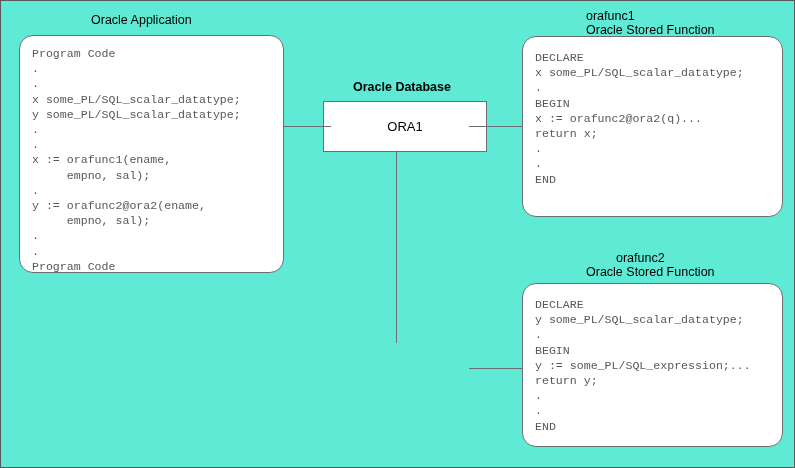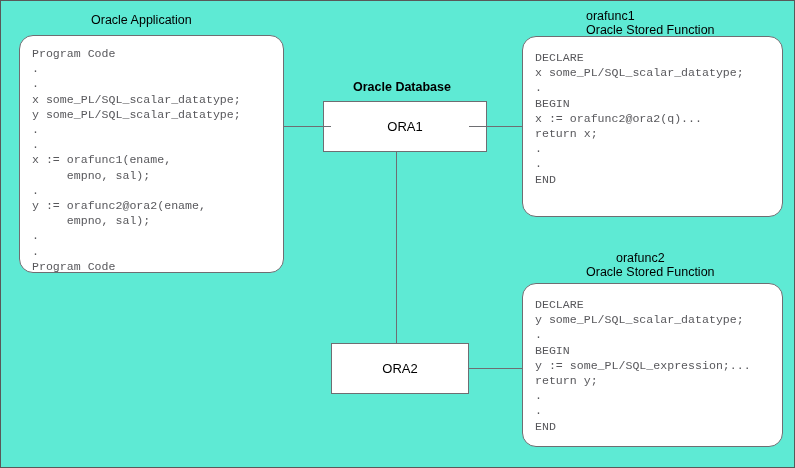--- a/index.html
+++ b/index.html
@@ -96,23 +96,20 @@
 .
 Program Code</div>
   </div>
 
   <div class="caption" style="left:352px; top:79px;font-weight:bold;">Oracle Database</div>
 
   <div class="dbbox" style="left:322px; top:100px; width:164px; height:51px;">
     <span>ORA1</span>
   </div>
 
-  <div class="dbbox" style="left:330px; top:342px; width:138px; height:51px;">
-    <span>ORA2</span>
-  </div>
 
   <div class="caption" style="left:585px; top:8px;text-align:center;">orafunc1</div>
   <div class="caption" style="left:585px; top:22px;">Oracle Stored Function</div>
 
   <div class="codebox" style="left:521px; top:35px; width:261px; height:181px;">
     <div class="code" style="left:12px; top:13px;">DECLARE
 x some_PL/SQL_scalar_datatype;
 .
 BEGIN
 x := orafunc2@ora2(q)...

